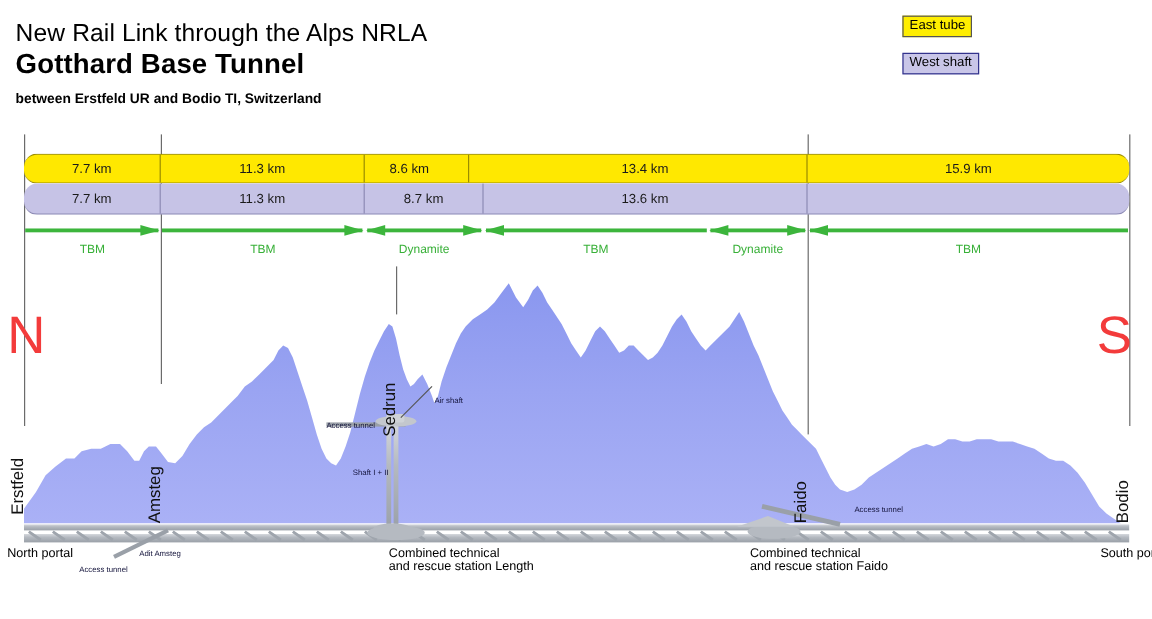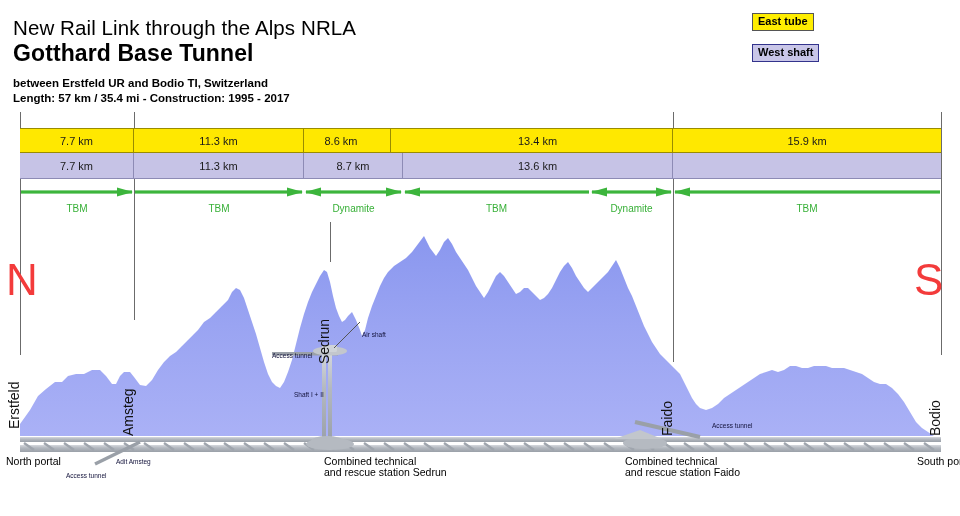--- a/index.html
+++ b/index.html
@@ -26,30 +26,30 @@
     font-size:11.5px;font-weight:bold;color:#000;white-space:nowrap;
   }
   .subtitle2{
     position:absolute;left:13px;top:92px;
     font-size:11.5px;font-weight:bold;color:#000;white-space:nowrap;
   }
 
   
   .legend-box{
     position:absolute;font-size:11px;color:#000;
-    padding:1px 5px 2px 5px;white-space:nowrap;line-height:13px;font-weight:bold;
+    padding:1px 5px 2px 5px;white-space:nowrap;line-height:13px;
   }
   .legend-east{left:752px;top:13px;background:#ffee00;border:1px solid #555;}
   .legend-west{left:752px;top:44px;background:#c9c6e8;border:1px solid #33338c;}
 
   
   .vline{position:absolute;width:1px;background:#6b6b6b;}
 
   
-  .bar{position:absolute;box-sizing:border-box;}
+  .bar{position:absolute;box-sizing:border-box;border-radius:11px;}
   .bar-east{top:128px;height:25px;background:#ffe800;border-top:1px solid #9a8c00;border-bottom:1px solid #9a8c00;}
   .bar-west{top:153px;height:26px;background:#c6c3e6;border-bottom:1px solid #8d8bb5;}
   .bar-cell{
     position:absolute;top:0;bottom:0;
     display:flex;align-items:center;justify-content:center;
     font-size:11px;color:#1a1a1a;box-sizing:border-box;
   }
   .bar-east .bar-cell{border-right:1px solid #9a8c00;}
   .bar-west .bar-cell{border-right:1px solid #8d8bb5;}
   .bar-cell.last{border-right:none;}
@@ -81,21 +81,20 @@
   svg.profile{position:absolute;left:0;top:0;}
 </style>
 </head>
 <body>
 
 <div id="root">
 
   <div class="title-line1">New Rail Link through the Alps NRLA</div>
   <div class="title-line2">Gotthard Base Tunnel</div>
   <div class="subtitle1">between Erstfeld UR and Bodio TI, Switzerland</div>
-  <div class="subtitle2">Length: 57 km / 35.4 mi  -   Construction: 1995 - 2017</div>
 
   <div class="legend-box legend-east">East tube</div>
   <div class="legend-box legend-west">West shaft</div>
 
   <div id="dividers">
       <div class="vline" style="left: 20px; top: 112px; height: 243px;"></div>
       <div class="vline" style="left: 134px; top: 112px; height: 208px;"></div>
       <div class="vline" style="left: 330px; top: 222px; height: 40px;"></div>
       <div class="vline" style="left: 673px; top: 112px; height: 250px;"></div>
       <div class="vline" style="left: 941px; top: 112px; height: 243px;"></div>
@@ -255,18 +254,18 @@
   <div class="anno" style="left:362px;top:331px;">Air shaft</div>
   <div class="anno" style="left:294px;top:391px;">Shaft I + II</div>
   <div class="anno" style="left:712px;top:422px;">Access tunnel</div>
   <div class="anno" style="left:66px;top:472px;">Access tunnel</div>
   <div class="anno" style="left:116px;top:458px;">Adit Amsteg</div>
 
   <div class="anno-big" style="left:6px;top:455px;">North portal</div>
   <div class="anno-big" style="left:895px;top:455px;margin-left:22px;">South portal</div>
 
   <div class="anno-big" style="left:324px;top:455px;">Combined technical</div>
-  <div class="anno-big" style="left:324px;top:466px;">and rescue station Sedrun</div>
+  <div class="anno-big" style="left:324px;top:466px;">and rescue station Length</div>
 
   <div class="anno-big" style="left:625px;top:455px;">Combined technical</div>
   <div class="anno-big" style="left:625px;top:466px;">and rescue station Faido</div>
 
 </div>
 
 </body></html>

